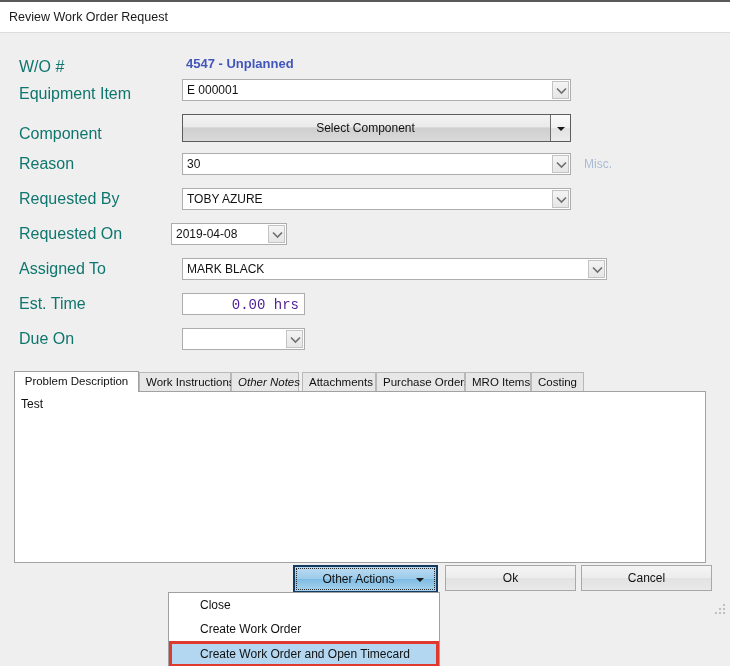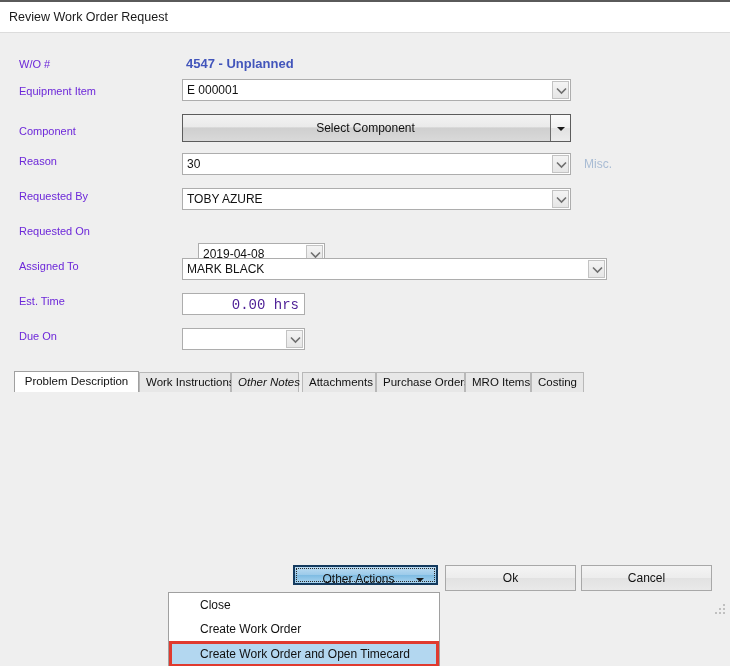--- a/index.html
+++ b/index.html
@@ -50,22 +50,22 @@
     left: 0;
     top: 32px;
     width: 730px;
     height: 634px;
     background: #efefef;
   }
 
   .lbl {
     position: absolute;
     left: 19px;
-    font-size: 11px;
-    color: #6d28d9;
+    font-size: 16px;
+    color: #0f766e;
     white-space: nowrap;
   }
 
   .value-strong {
     position: absolute;
     font-size: 13px;
     font-weight: bold;
     color: #4255bb;
     white-space: nowrap;
   }
@@ -227,21 +227,21 @@
     background: linear-gradient(to bottom, #f4f4f4 0%, #ededed 48%, #e2e2e2 52%, #e9e9e9 100%);
     font-size: 12px;
     color: #111;
     line-height: 24px;
     text-align: center;
     white-space: nowrap;
   }
 
   .btn-other {
     position: absolute;
-    height: 20px;
+    height: 28px;
     box-sizing: border-box;
     border: 2px solid #143a5e;
     background: linear-gradient(to bottom, #bcdcf2 0%, #9dcbea 48%, #7fbce3 52%, #a9d4ef 100%);
   }
   .btn-other .focus-ring {
     position: absolute;
     left: 1px; top: 1px; right: 1px; bottom: 1px;
     border: 1px dotted #2b2b2b;
     box-sizing: border-box;
     pointer-events: none;
@@ -366,21 +366,21 @@
     <div class="combo" style="left:182px; top:154px; width:389px;">
       <div class="txt">TOBY AZURE</div>
       <div class="cbtn">
         <svg width="11" height="8" viewBox="0 0 11 8">
             <path d="M1 1.5 L5.5 6 L10 1.5" stroke="#6f6f6f" stroke-width="1.6" fill="none"></path>
           </svg>
       </div>
     </div>
 
     <div class="lbl" style="top:191px;text-align:right;">Requested On</div>
-    <div class="combo" style="left:198px; top:189px; width:127px;margin-top:20px;">
+    <div class="combo" style="left:171px; top:189px; width:116px;">
       <div class="txt">2019-04-08</div>
       <div class="cbtn">
         <svg width="11" height="8" viewBox="0 0 11 8">
             <path d="M1 1.5 L5.5 6 L10 1.5" stroke="#6f6f6f" stroke-width="1.6" fill="none"></path>
           </svg>
       </div>
     </div>
 
     <div class="lbl" style="top:226px;">Assigned To</div>
     <div class="combo" style="left:182px; top:224px; width:425px;">
@@ -424,20 +424,23 @@
         <span>Purchase Orders</span>
       </div>
       <div class="tab" style="left:451px; width:66px;">
         <span>MRO Items</span>
       </div>
       <div class="tab" style="left:517px; width:53px;">
         <span>Costing</span>
       </div>
     </div>
 
+    <div class="textpanel">
+      <div class="content">Test</div>
+    </div>
 
     <div class="btn-other" style="left:293px; top:531px; width:145px;">
       <span class="focus-ring"></span>
       <span class="oa-label">Other Actions</span>
       <span class="oa-caret"></span>
     </div>
 
     <div class="btn" style="left:445px; top:531px; width:131px;">
       <span>Ok</span>
     </div>

